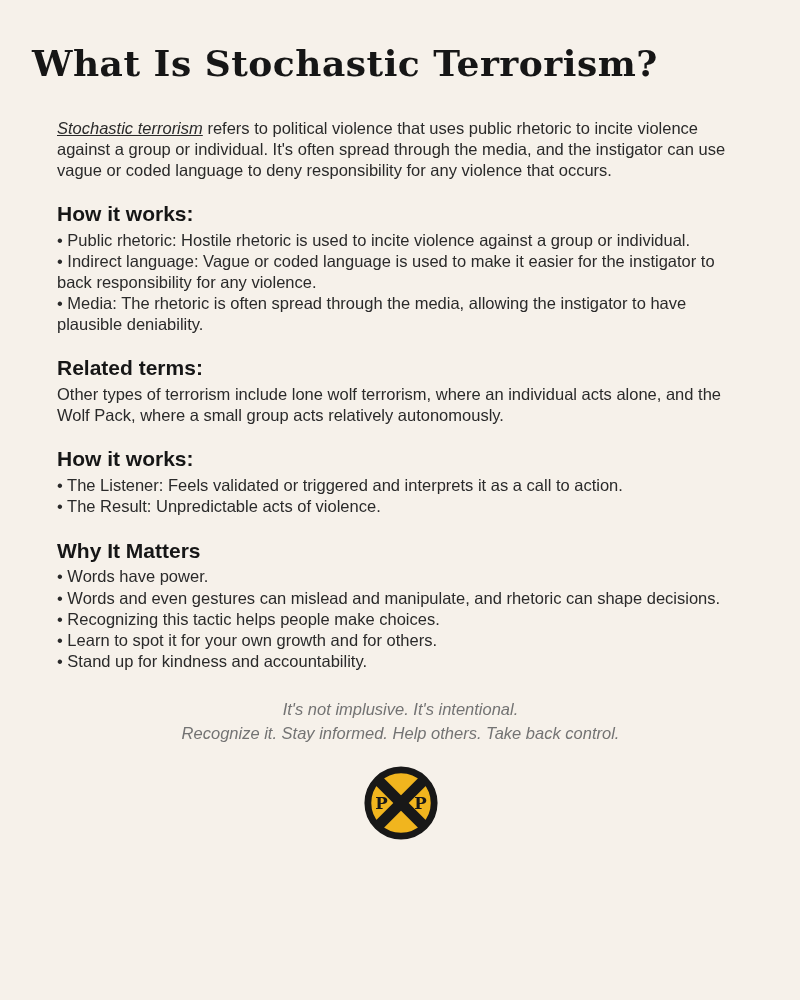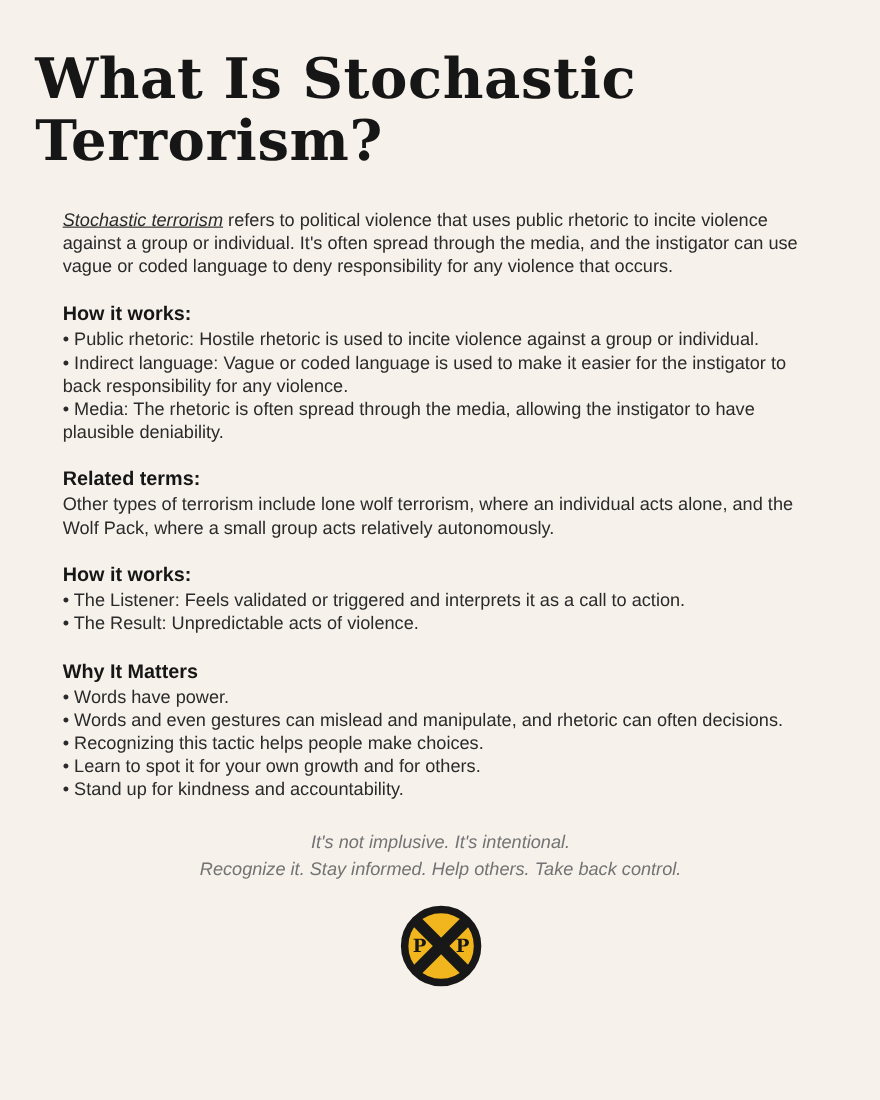--- a/index.html
+++ b/index.html
@@ -15,38 +15,38 @@
     color: #2a2a2a;
     font-family: "Liberation Sans", sans-serif;
     font-size: 16.5px;
     line-height: 1.28;
     padding: 20px 56px 0 57px;
     overflow: hidden;
   }
   h1.title {
     font-family: "DejaVu Serif", "Liberation Serif", serif;
     font-weight: 700;
-    font-size: 51px;
+    font-size: 36px;
     letter-spacing: 0.5px;
     color: #161616;
     margin: 24px 0 34px -25px;
     line-height: 1.1;
   }
   p.intro {
     margin: 0 0 20px 0;
   }
   p.intro em.term {
     font-style: italic;
     text-decoration: underline;
   }
   section.block {
     margin: 0 0 20px 0;
   }
   h2.section-heading {
-    font-size: 18px;
+    font-size: 21px;
     font-weight: 700;
     color: #161616;
     margin: 0 0 2px 0;
     line-height: 1.28;
   }
   ul.bullet-list {
     list-style: none;
     margin: 0;
     padding: 0;
   }
@@ -101,21 +101,21 @@
     <ul class="bullet-list">
       <li>• The Listener: Feels validated or triggered and interprets it as a call to action.</li>
       <li>• The Result: Unpredictable acts of violence.</li>
     </ul>
   </section>
 
   <section class="block">
     <h2 class="section-heading">Why It Matters</h2>
     <ul class="bullet-list">
       <li>• Words have power.</li>
-      <li>• Words and even gestures can mislead and manipulate, and rhetoric can often decisions.</li>
+      <li>• Words and even gestures can mislead and manipulate, and rhetoric can shape decisions.</li>
       <li>• Recognizing this tactic helps people make choices.</li>
       <li>• Learn to spot it for your own growth and for others.</li>
       <li>• Stand up for kindness and accountability.</li>
     </ul>
   </section>
 
   <div class="closing">
     <p>It's not implusive. It's intentional.</p>
     <p>Recognize it. Stay informed. Help others. Take back control.</p>
   </div>

